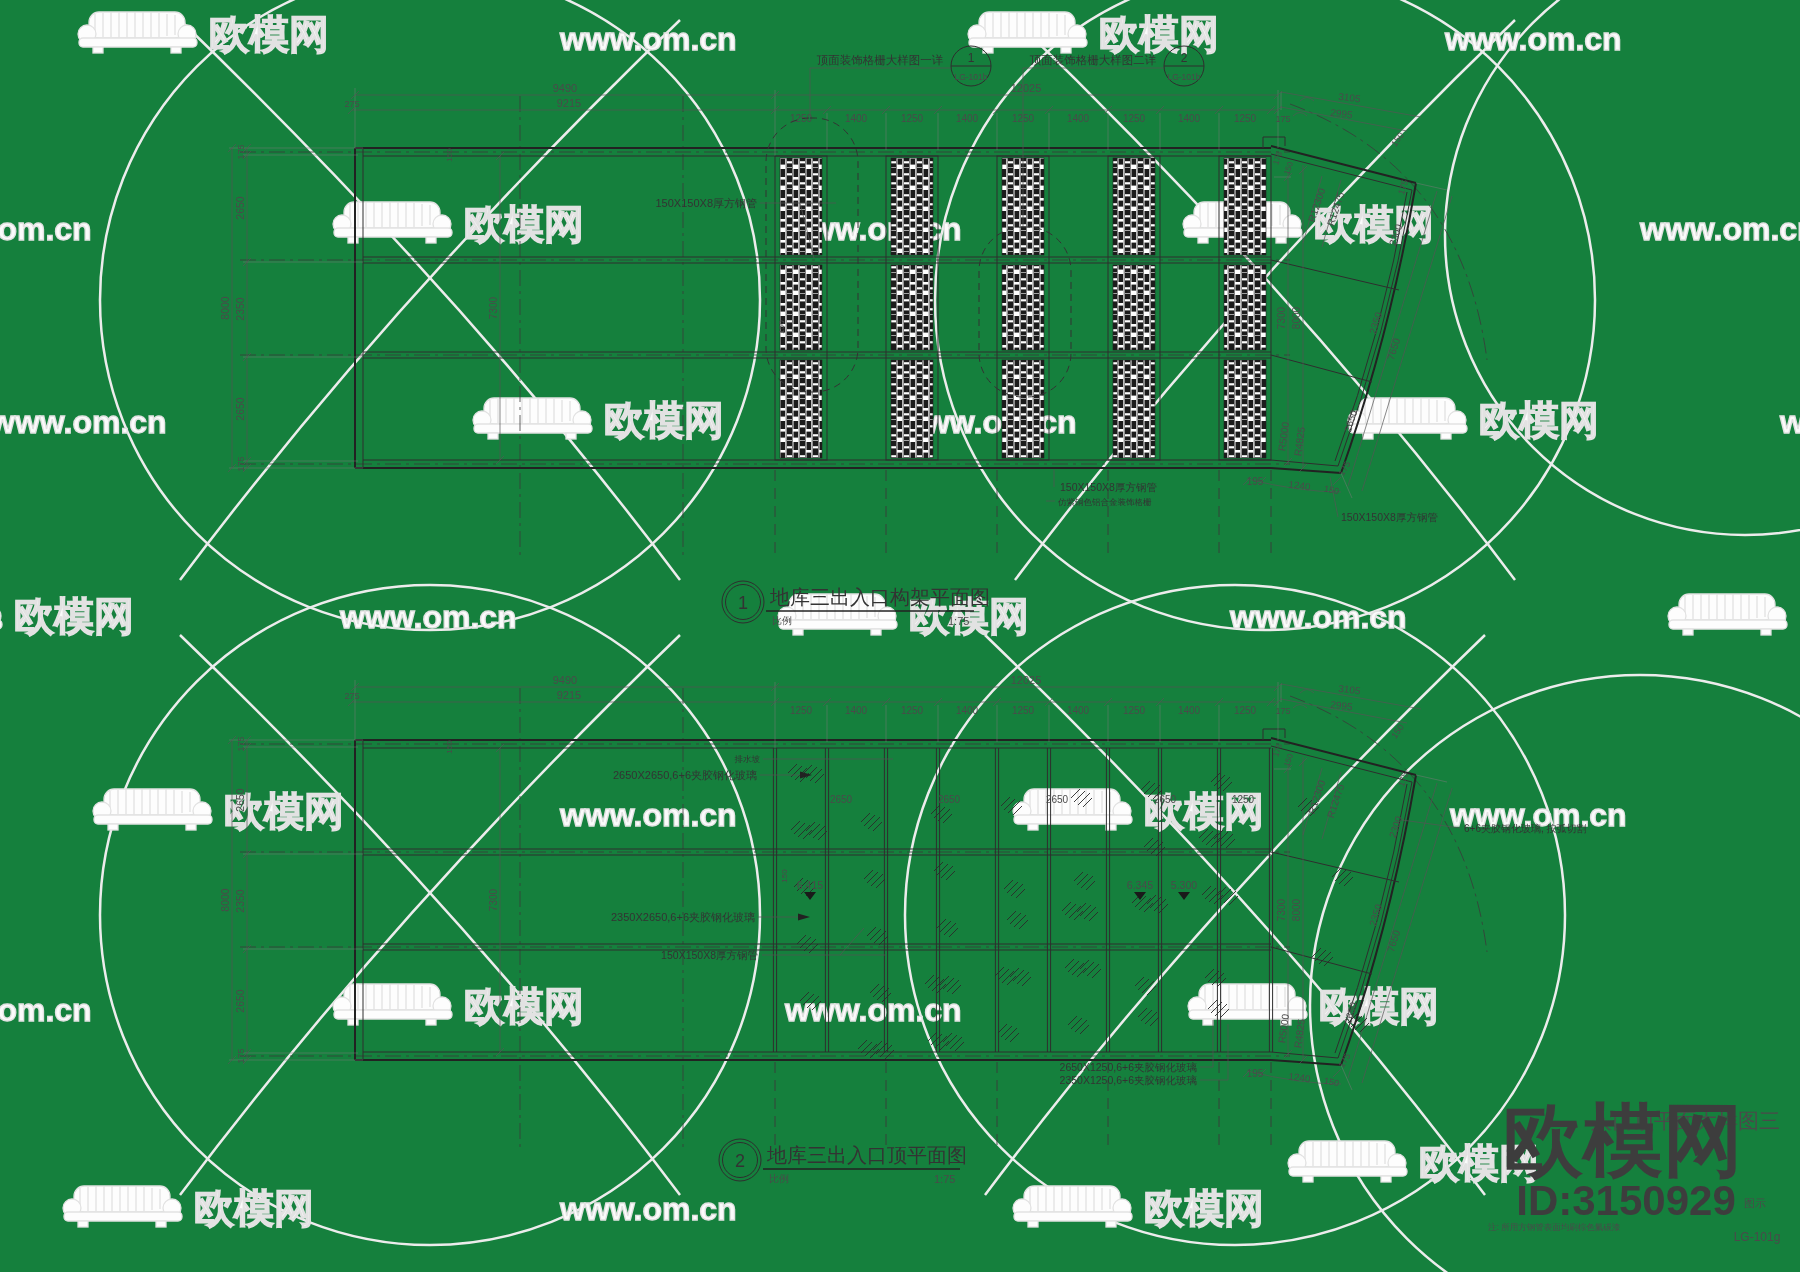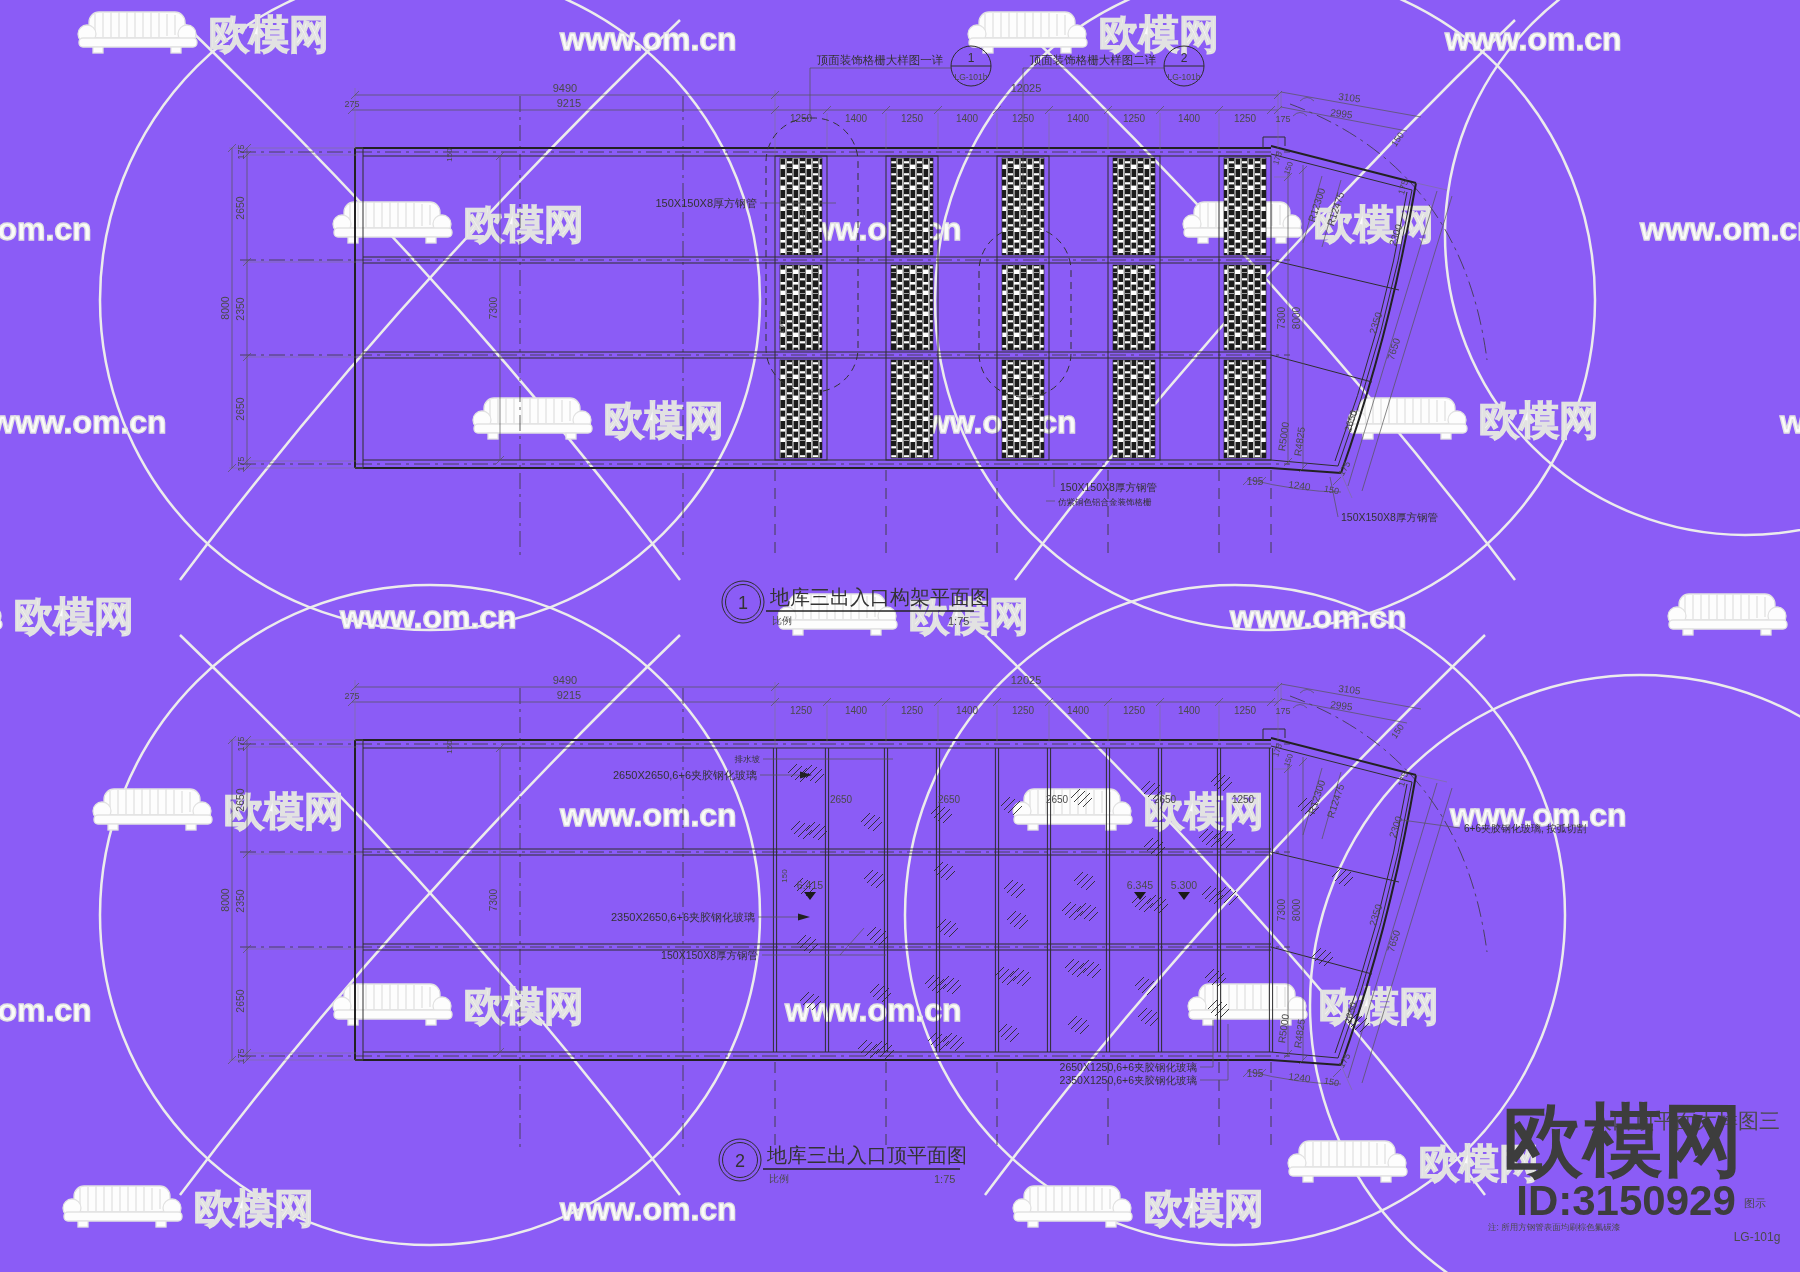--- a/index.html
+++ b/index.html
@@ -1,16 +1,16 @@
 <!DOCTYPE html>
 <html><head>
 <meta charset="utf-8">
 <style>
   html,body{margin:0;padding:0;background:#fff;}
-  #stage{position:relative;width:1800px;height:1272px;background:#8b5cf6;overflow:hidden;}
+  #stage{position:relative;width:1800px;height:1272px;background:#15803d;overflow:hidden;}
   svg{display:block;}
   text{font-family:"Liberation Sans","DejaVu Sans",sans-serif;fill:#4a4a4a;}
   .tc{fill:#333;}
   .lnH{stroke:#222;stroke-width:2;fill:none;}
   .lnM{stroke:#2e2e2e;stroke-width:1;fill:none;}
   .lnT{stroke:#555;stroke-width:.7;fill:none;}
   .lnE{stroke:#787878;stroke-width:.5;fill:none;}
   .dd{stroke:#3a3a3a;stroke-width:.8;fill:none;stroke-dasharray:16 5 3 5;}
   .db{stroke:#3a3a3a;stroke-width:.9;fill:none;stroke-dasharray:11 7;}
   .dc{stroke:#333;stroke-width:1;fill:none;stroke-dasharray:7 5;}

